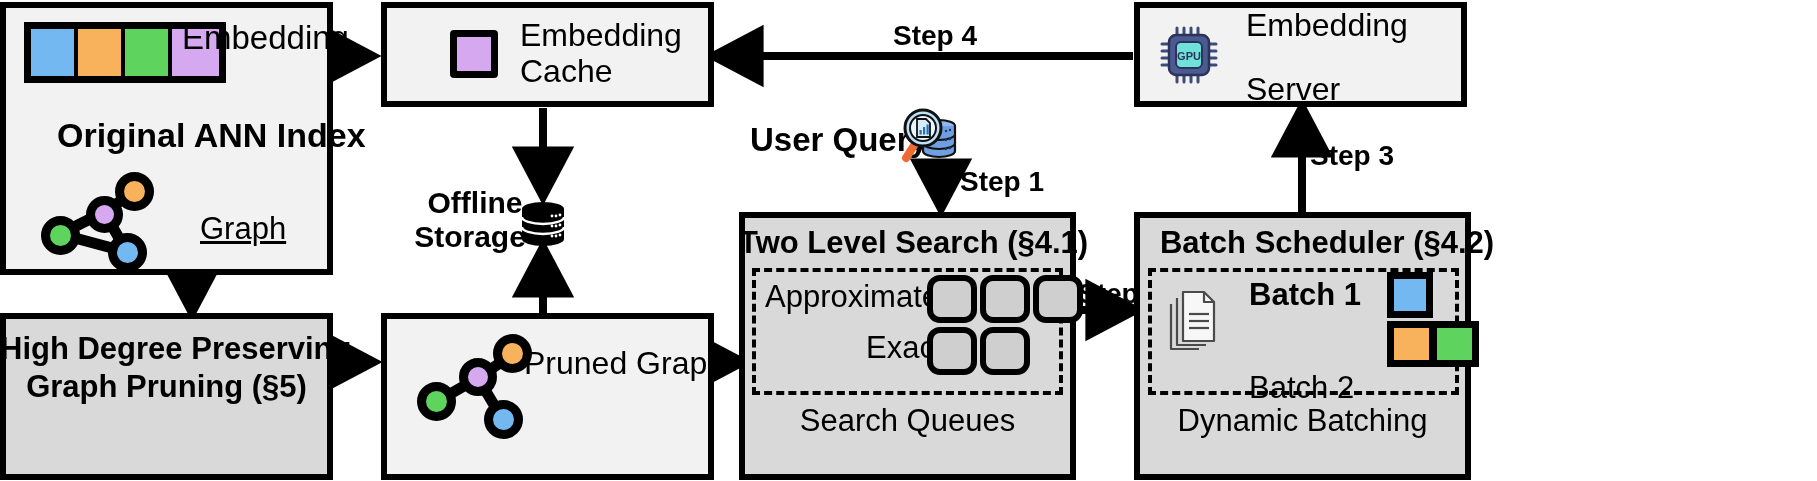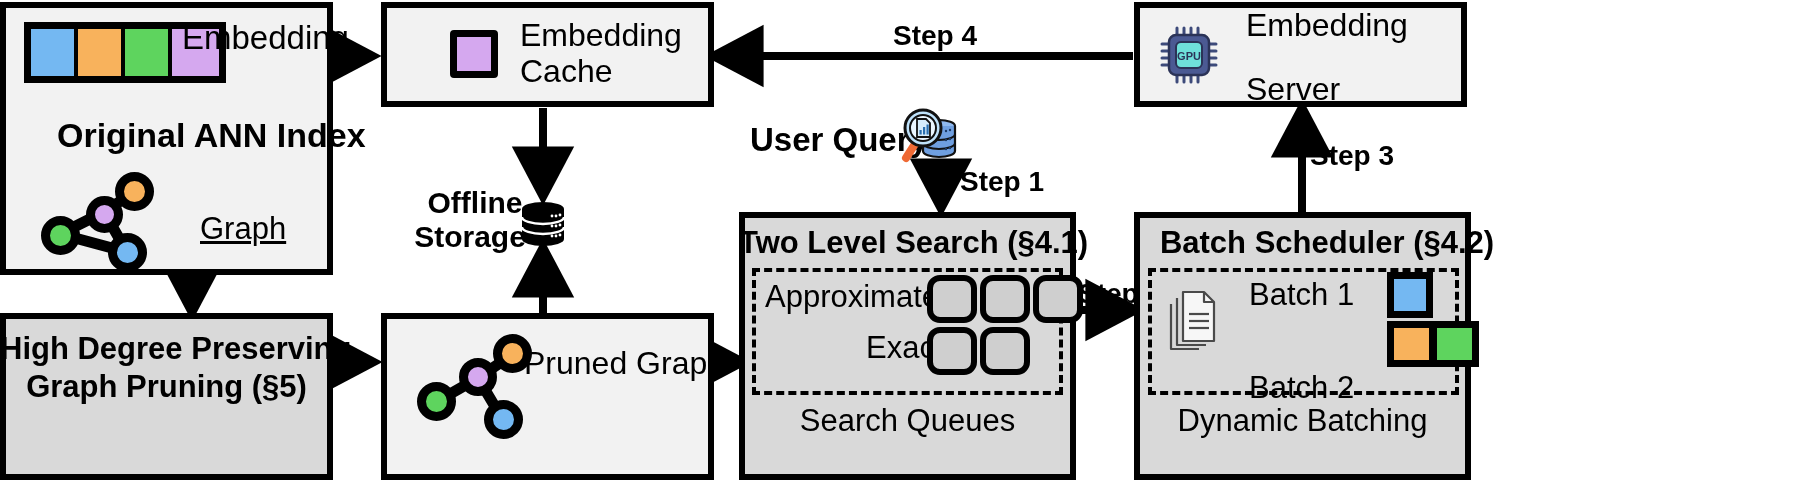--- a/index.html
+++ b/index.html
@@ -234,21 +234,21 @@
     <g fill="none" stroke="#4a4a4a" stroke-width="2.2" stroke-linejoin="round">
       <path d="M5,16 L5,61 L33,61"></path>
       <path d="M11,10 L11,57 L40,57"></path>
       <path d="M17,4 L38,4 L48,14 L48,53 L17,53 z" fill="#f7f7f7"></path>
       <path d="M38,4 L38,14 L48,14"></path>
       <line x1="23" y1="26" x2="43" y2="26"></line>
       <line x1="23" y1="33" x2="43" y2="33"></line>
       <line x1="23" y1="40" x2="43" y2="40"></line>
     </g>
   </svg>
-  <div class="lbl" style="left:1249px;top:278px;font-size:31px;">Batch 1</div>
+  <div class="lbl" style="left:1249px;top:278px;font-size:31px;font-weight:bold;">Batch 1</div>
   <div class="batch-row" style="left:1387px;top:272px;">
     <div class="batch-sq" style="width:46px;height:46px;background:#74b8f2;"></div>
   </div>
   <div class="lbl" style="left:1249px;top:327px;font-size:31px;margin-top:44px;">Batch 2</div>
   <div class="batch-row" style="left:1387px;top:321px;">
     <div class="batch-sq" style="width:46px;height:46px;background:#f8b25c;border-right-width:4px;"></div>
     <div class="batch-sq" style="width:46px;height:46px;background:#5ed45e;border-left-width:4px;"></div>
   </div>
   <div class="lbl ctr" style="left:1134px;top:404px;width:337px;font-size:31px;">Dynamic Batching</div>
 

